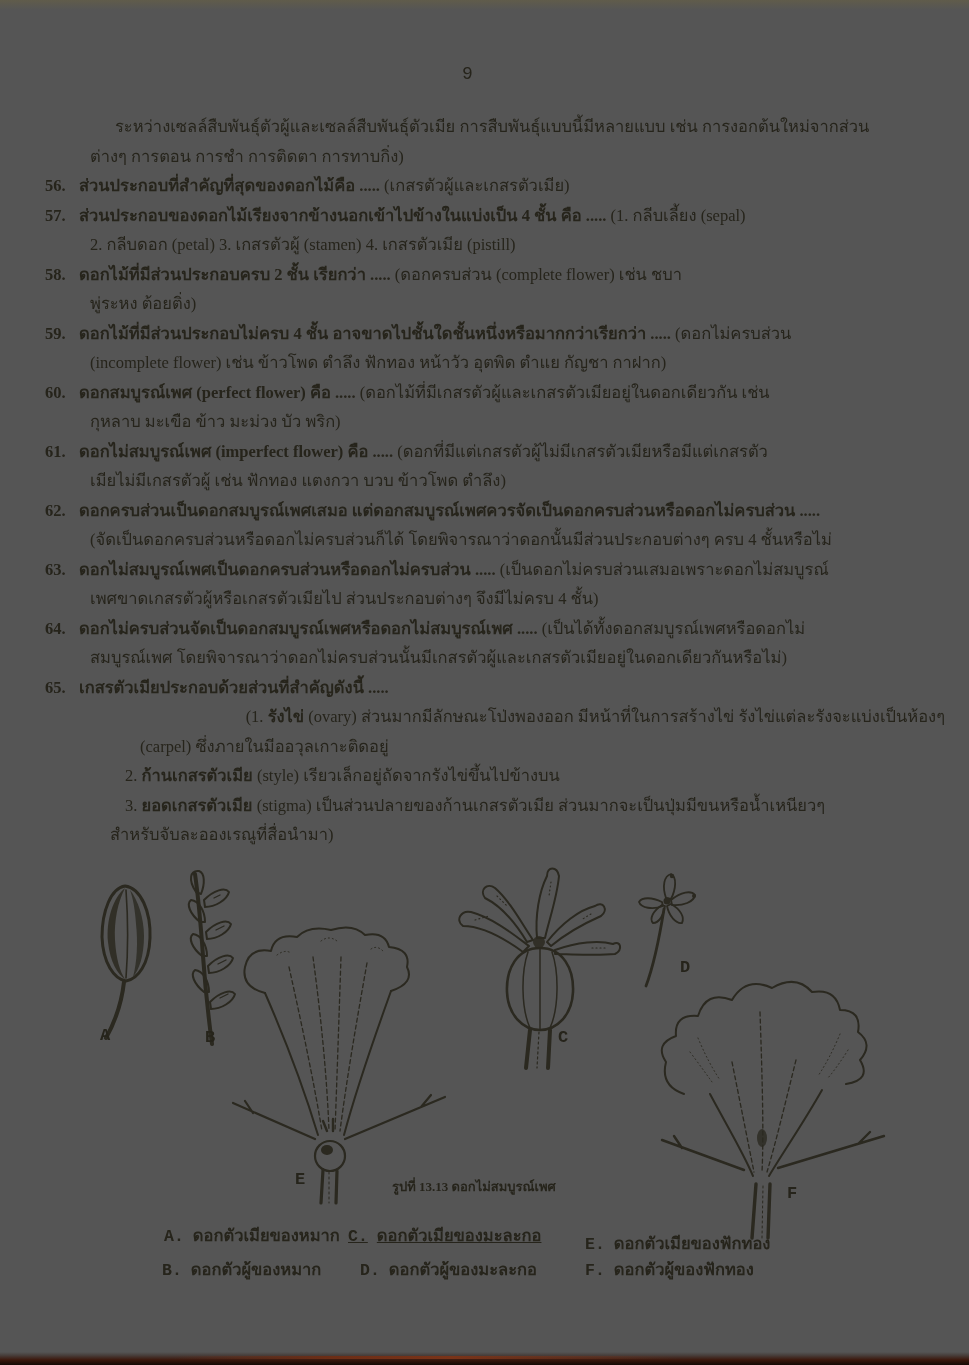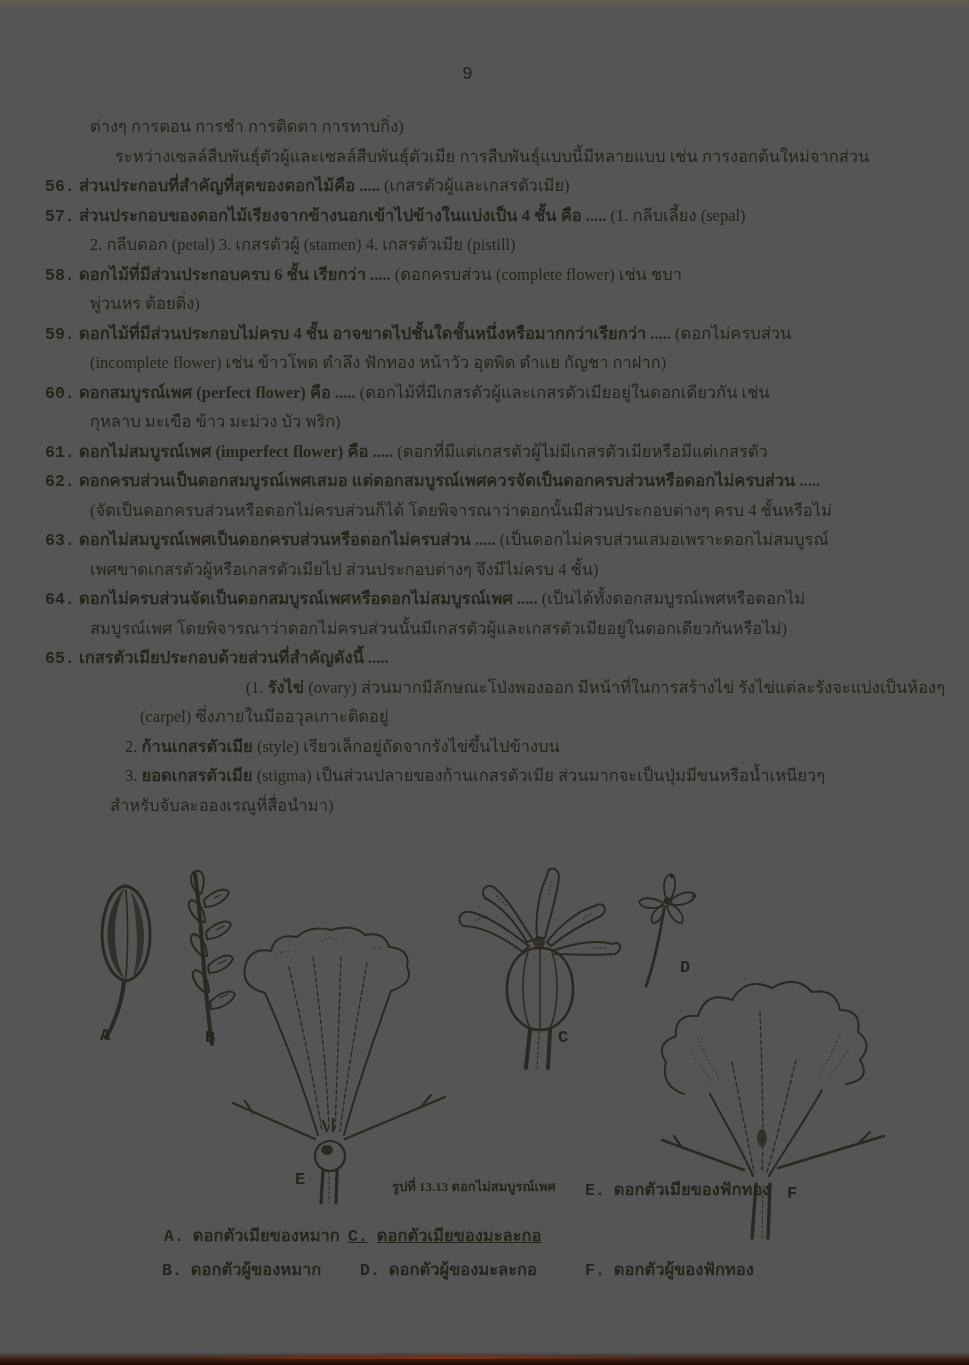--- a/index.html
+++ b/index.html
@@ -18,51 +18,52 @@
     background:linear-gradient(180deg,rgba(110,100,62,.45),rgba(110,100,62,0));}
   .bottom-edge{position:absolute;left:0;bottom:0;right:0;height:13px;
     background:linear-gradient(180deg,rgba(46,21,12,0) 0%,rgba(46,21,12,.35) 25%,#3c180d 60%,#150a05 100%);}
   .bottom-edge:before{content:"";position:absolute;left:18%;right:30%;top:4px;height:3px;
     background:linear-gradient(90deg,transparent,#6b2d16 30%,#7a3318 55%,transparent);}
   .pagenum{position:absolute;top:64px;left:0;width:936px;text-align:center;
     font:18px "Liberation Mono","DejaVu Sans Mono",monospace;letter-spacing:1px;}
   #text-area{position:absolute;left:45px;top:112px;width:900px;}
   .line{height:29.5px;line-height:29.5px;font-size:16.5px;white-space:nowrap;}
   .line .b{font-weight:bold;}
-  .num{display:inline-block;width:34px;font-weight:bold;font-family:Liberation Mono, monospace;}
+  .num{display:inline-block;width:34px;font-weight:bold;}
   .p1{padding-left:70px;} .p2{padding-left:45px;} .wrap{padding-left:45px;}
   .sub1{padding-left:42px;text-align:right;} .subw{padding-left:95px;}
   .sub2{padding-left:80px;} .sub2w{padding-left:65px;}
   .fig{position:absolute;}
   .fig-label{position:absolute;font:bold 17px "Liberation Mono","DejaVu Sans Mono",monospace;}
   .caption{position:absolute;left:392px;top:1176px;font-weight:bold;font-size:13px;white-space:nowrap;}
   .legend-entry{position:absolute;font-weight:bold;font-size:16.5px;white-space:nowrap;}
   .legend-entry .lk{font-family:"Liberation Mono","DejaVu Sans Mono",monospace;margin-right:9px;}
 </style>
 </head>
 <body>
 
 <div class="page" id="page">
   <div class="top-edge"></div>
 
   <div class="pagenum">9</div>
 
   <div id="text-area">
+      <div class="line p1"><span>ระหว่างเซลล์สืบพันธุ์ตัวผู้และเซลล์สืบพันธุ์ตัวเมีย การสืบพันธุ์แบบนี้มีหลายแบบ เช่น การงอกต้นใหม่จากส่วน</span></div>
       <div class="line p2"><span>ต่างๆ การตอน  การชำ  การติดตา  การทาบกิ่ง)</span></div>
-      <div class="line p1"><span>ระหว่างเซลล์สืบพันธุ์ตัวผู้และเซลล์สืบพันธุ์ตัวเมีย การสืบพันธุ์แบบนี้มีหลายแบบ เช่น การงอกต้นใหม่จากส่วน</span></div>
       <div class="line item"><span class="num">56.</span><span class="b">ส่วนประกอบที่สำคัญที่สุดของดอกไม้คือ .....</span><span> (เกสรตัวผู้และเกสรตัวเมีย)</span></div>
       <div class="line item"><span class="num">57.</span><span class="b">ส่วนประกอบของดอกไม้เรียงจากข้างนอกเข้าไปข้างในแบ่งเป็น 4 ชั้น คือ .....</span><span> (1. กลีบเลี้ยง (sepal)</span></div>
       <div class="line wrap"><span>2. กลีบดอก (petal)  3. เกสรตัวผู้ (stamen)  4. เกสรตัวเมีย (pistill)</span></div>
-      <div class="line item"><span class="num">58.</span><span class="b">ดอกไม้ที่มีส่วนประกอบครบ 6 ชั้น เรียกว่า .....</span><span> (ดอกครบส่วน (complete flower) เช่น ชบา</span></div>
-      <div class="line wrap"><span>พู่วนหร  ต้อยติ่ง)</span></div>
+      <div class="line item"><span class="num">58.</span><span class="b">ดอกไม้ที่มีส่วนประกอบครบ 2 ชั้น เรียกว่า .....</span><span> (ดอกครบส่วน (complete flower) เช่น ชบา</span></div>
+      <div class="line wrap"><span>พู่ระหง  ต้อยติ่ง)</span></div>
       <div class="line item"><span class="num">59.</span><span class="b">ดอกไม้ที่มีส่วนประกอบไม่ครบ 4 ชั้น อาจขาดไปชั้นใดชั้นหนึ่งหรือมากกว่าเรียกว่า .....</span><span> (ดอกไม่ครบส่วน</span></div>
       <div class="line wrap"><span>(incomplete flower) เช่น  ข้าวโพด  ตำลึง  ฟักทอง  หน้าวัว  อุตพิด  ตำแย  กัญชา  กาฝาก)</span></div>
       <div class="line item"><span class="num">60.</span><span class="b">ดอกสมบูรณ์เพศ (perfect flower) คือ .....</span><span> (ดอกไม้ที่มีเกสรตัวผู้และเกสรตัวเมียอยู่ในดอกเดียวกัน เช่น</span></div>
       <div class="line wrap"><span>กุหลาบ  มะเขือ  ข้าว  มะม่วง  บัว  พริก)</span></div>
       <div class="line item"><span class="num">61.</span><span class="b">ดอกไม่สมบูรณ์เพศ (imperfect flower) คือ .....</span><span> (ดอกที่มีแต่เกสรตัวผู้ไม่มีเกสรตัวเมียหรือมีแต่เกสรตัว</span></div>
+      <div class="line wrap"><span>เมียไม่มีเกสรตัวผู้ เช่น ฟักทอง  แตงกวา  บวบ  ข้าวโพด  ตำลึง)</span></div>
       <div class="line item"><span class="num">62.</span><span class="b">ดอกครบส่วนเป็นดอกสมบูรณ์เพศเสมอ แต่ดอกสมบูรณ์เพศควรจัดเป็นดอกครบส่วนหรือดอกไม่ครบส่วน .....</span></div>
       <div class="line wrap"><span>(จัดเป็นดอกครบส่วนหรือดอกไม่ครบส่วนก็ได้  โดยพิจารณาว่าดอกนั้นมีส่วนประกอบต่างๆ ครบ 4 ชั้นหรือไม่</span></div>
       <div class="line item"><span class="num">63.</span><span class="b">ดอกไม่สมบูรณ์เพศเป็นดอกครบส่วนหรือดอกไม่ครบส่วน .....</span><span> (เป็นดอกไม่ครบส่วนเสมอเพราะดอกไม่สมบูรณ์</span></div>
       <div class="line wrap"><span>เพศขาดเกสรตัวผู้หรือเกสรตัวเมียไป ส่วนประกอบต่างๆ จึงมีไม่ครบ 4 ชั้น)</span></div>
       <div class="line item"><span class="num">64.</span><span class="b">ดอกไม่ครบส่วนจัดเป็นดอกสมบูรณ์เพศหรือดอกไม่สมบูรณ์เพศ .....</span><span> (เป็นได้ทั้งดอกสมบูรณ์เพศหรือดอกไม่</span></div>
       <div class="line wrap"><span>สมบูรณ์เพศ โดยพิจารณาว่าดอกไม่ครบส่วนนั้นมีเกสรตัวผู้และเกสรตัวเมียอยู่ในดอกเดียวกันหรือไม่)</span></div>
       <div class="line item"><span class="num">65.</span><span class="b">เกสรตัวเมียประกอบด้วยส่วนที่สำคัญดังนี้ .....</span></div>
       <div class="line sub1"><span>(1. </span><span class="b">รังไข่</span><span> (ovary) ส่วนมากมีลักษณะโป่งพองออก มีหน้าที่ในการสร้างไข่ รังไข่แต่ละรังจะแบ่งเป็นห้องๆ</span></div>
       <div class="line subw"><span>(carpel)  ซึ่งภายในมีออวุลเกาะติดอยู่</span></div>
       <div class="line sub2"><span>2. </span><span class="b">ก้านเกสรตัวเมีย</span><span> (style)  เรียวเล็กอยู่ถัดจากรังไข่ขึ้นไปข้างบน</span></div>
@@ -170,15 +171,15 @@
   <span class="fig-label" style="left:295px;top:1170px">E</span>
   <span class="fig-label" style="left:787px;top:1184px">F</span>
 
   <div class="caption">รูปที่ 13.13 ดอกไม่สมบูรณ์เพศ</div>
 
   <div class="bottom-edge"></div>
 <div class="legend-entry" style="left: 164px; top: 1222px;"><span class="lk">A.</span><span>ดอกตัวเมียของหมาก</span></div>
     <div class="legend-entry" style="left: 162px; top: 1256px;"><span class="lk">B.</span><span>ดอกตัวผู้ของหมาก</span></div>
     <div class="legend-entry" style="left: 348px; top: 1222px; text-decoration: underline;"><span class="lk">C.</span><span>ดอกตัวเมียของมะละกอ</span></div>
     <div class="legend-entry" style="left: 360px; top: 1256px;"><span class="lk">D.</span><span>ดอกตัวผู้ของมะละกอ</span></div>
-    <div class="legend-entry" style="left: 585px; top: 1176px;"><span class="lk">E.</span><span>ดอกตัวเมียของฟักทอง</span></div>
+    <div class="legend-entry" style="left: 585px; top: 1230px;"><span class="lk">E.</span><span>ดอกตัวเมียของฟักทอง</span></div>
     <div class="legend-entry" style="left: 585px; top: 1256px;"><span class="lk">F.</span><span>ดอกตัวผู้ของฟักทอง</span></div>
   </div>
 
 </body></html>

